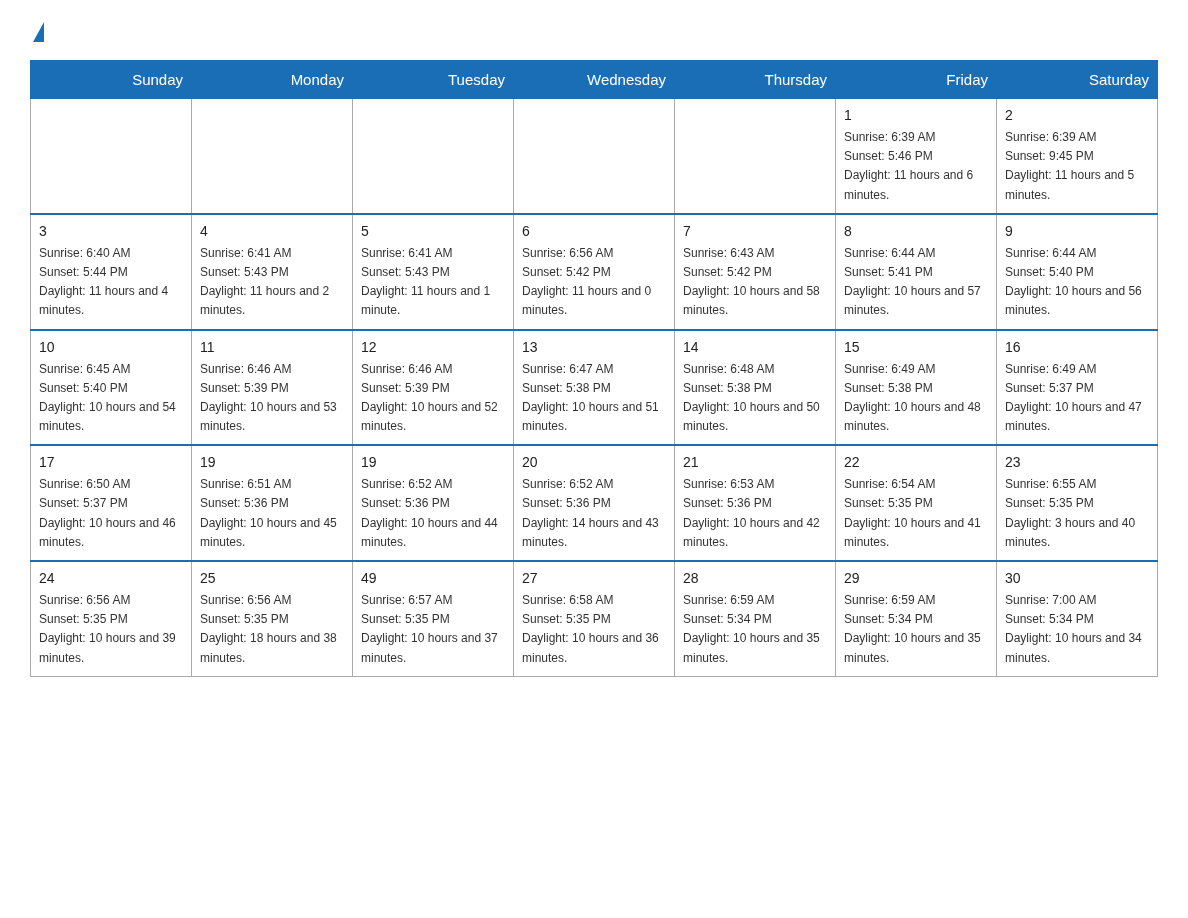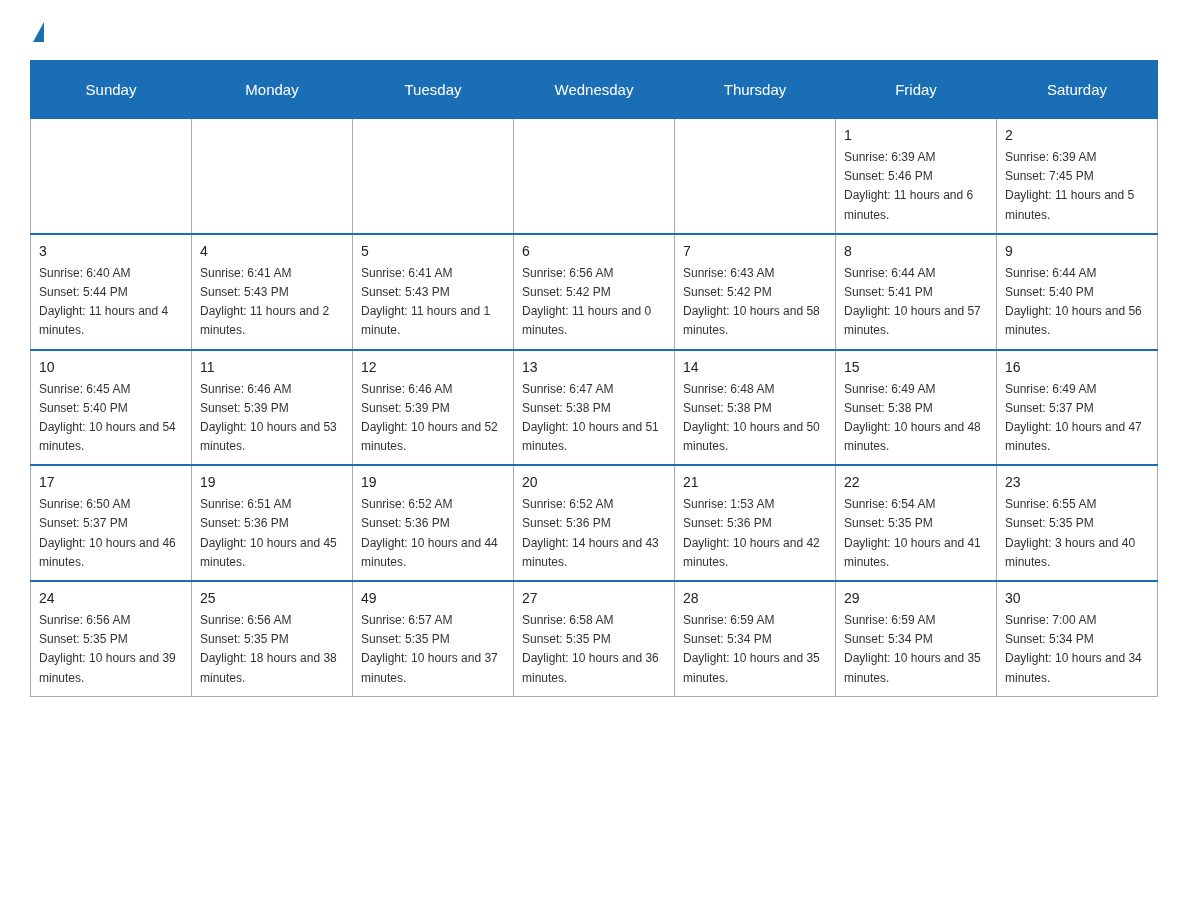--- a/index.html
+++ b/index.html
@@ -48,22 +48,22 @@
     .calendar {
       width: 100%;
       border-collapse: collapse;
       border: 1px solid #999;
     }
     .calendar th {
       background-color: #1a6eb5;
       color: #fff;
       font-size: 15px;
       font-weight: normal;
-      padding: 20px 8px;
-      text-align: center;
+      padding: 10px 8px;
+      text-align: right;
       border: 1px solid #1a6eb5;
     }
     .calendar td {
       vertical-align: top;
       width: 14.28%;
       min-height: 100px;
       padding: 6px 8px 8px 8px;
       border: 1px solid #aaa;
       font-size: 12.5px;
       color: #333;
@@ -131,21 +131,21 @@
         <td class="empty-cell"></td>
         <td>
           <span class="day-num">1</span>
           <div class="day-info">Sunrise: 6:39 AM</div>
           <div class="day-info">Sunset: 5:46 PM</div>
           <div class="day-info">Daylight: 11 hours and 6 minutes.</div>
         </td>
         <td>
           <span class="day-num">2</span>
           <div class="day-info">Sunrise: 6:39 AM</div>
-          <div class="day-info">Sunset: 7:45 PM</div>
+          <div class="day-info">Sunset: 9:45 PM</div>
           <div class="day-info">Daylight: 11 hours and 5 minutes.</div>
         </td>
       </tr>
       <tr>
         <td>
           <span class="day-num">3</span>
           <div class="day-info">Sunrise: 6:40 AM</div>
           <div class="day-info">Sunset: 5:44 PM</div>
           <div class="day-info">Daylight: 11 hours and 4 minutes.</div>
         </td>
@@ -250,21 +250,21 @@
           <div class="day-info">Daylight: 10 hours and 44 minutes.</div>
         </td>
         <td>
           <span class="day-num">20</span>
           <div class="day-info">Sunrise: 6:52 AM</div>
           <div class="day-info">Sunset: 5:36 PM</div>
           <div class="day-info">Daylight: 14 hours and 43 minutes.</div>
         </td>
         <td>
           <span class="day-num">21</span>
-          <div class="day-info">Sunrise: 1:53 AM</div>
+          <div class="day-info">Sunrise: 6:53 AM</div>
           <div class="day-info">Sunset: 5:36 PM</div>
           <div class="day-info">Daylight: 10 hours and 42 minutes.</div>
         </td>
         <td>
           <span class="day-num">22</span>
           <div class="day-info">Sunrise: 6:54 AM</div>
           <div class="day-info">Sunset: 5:35 PM</div>
           <div class="day-info">Daylight: 10 hours and 41 minutes.</div>
         </td>
         <td>

